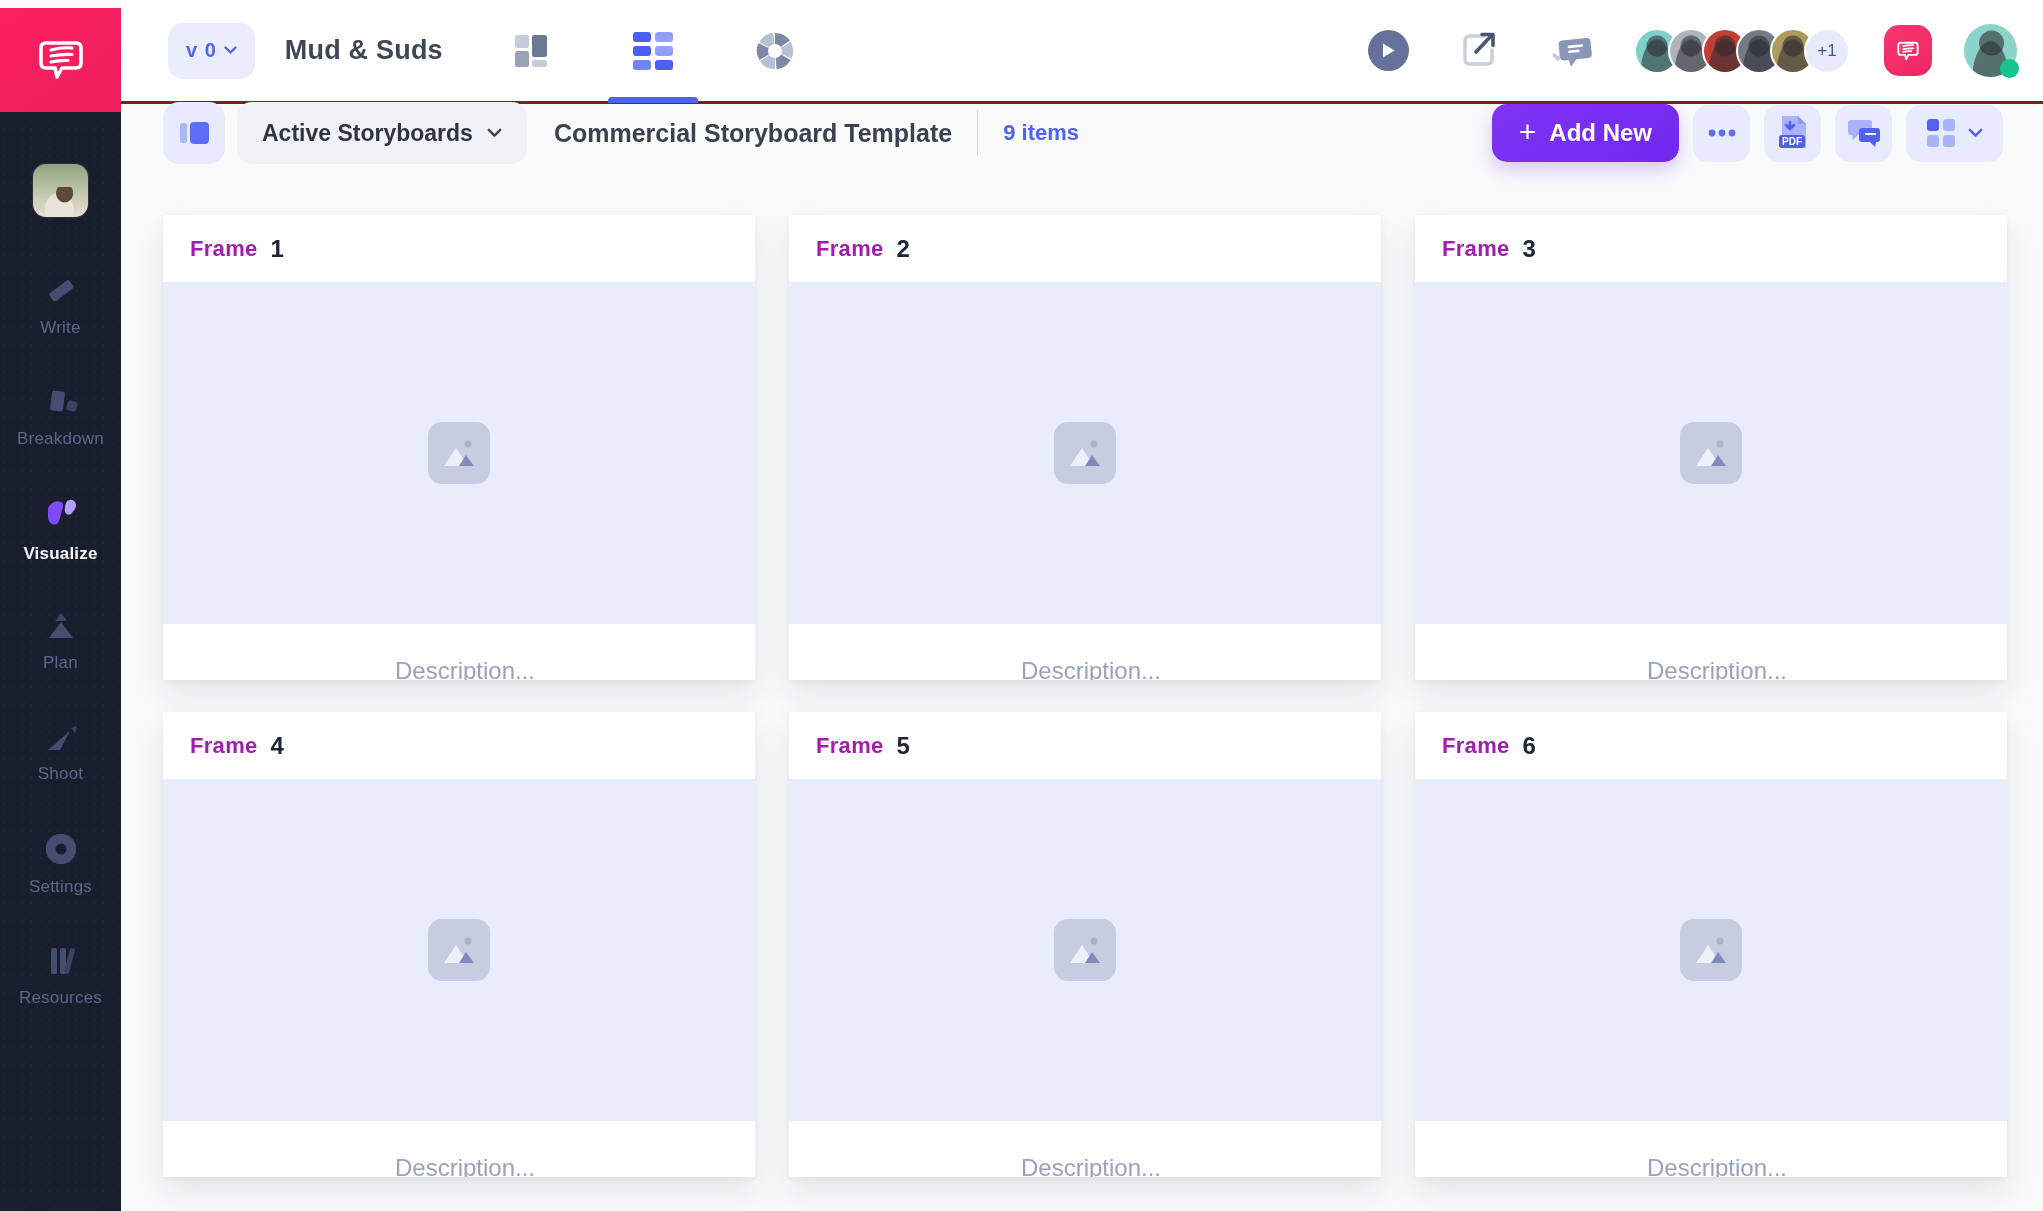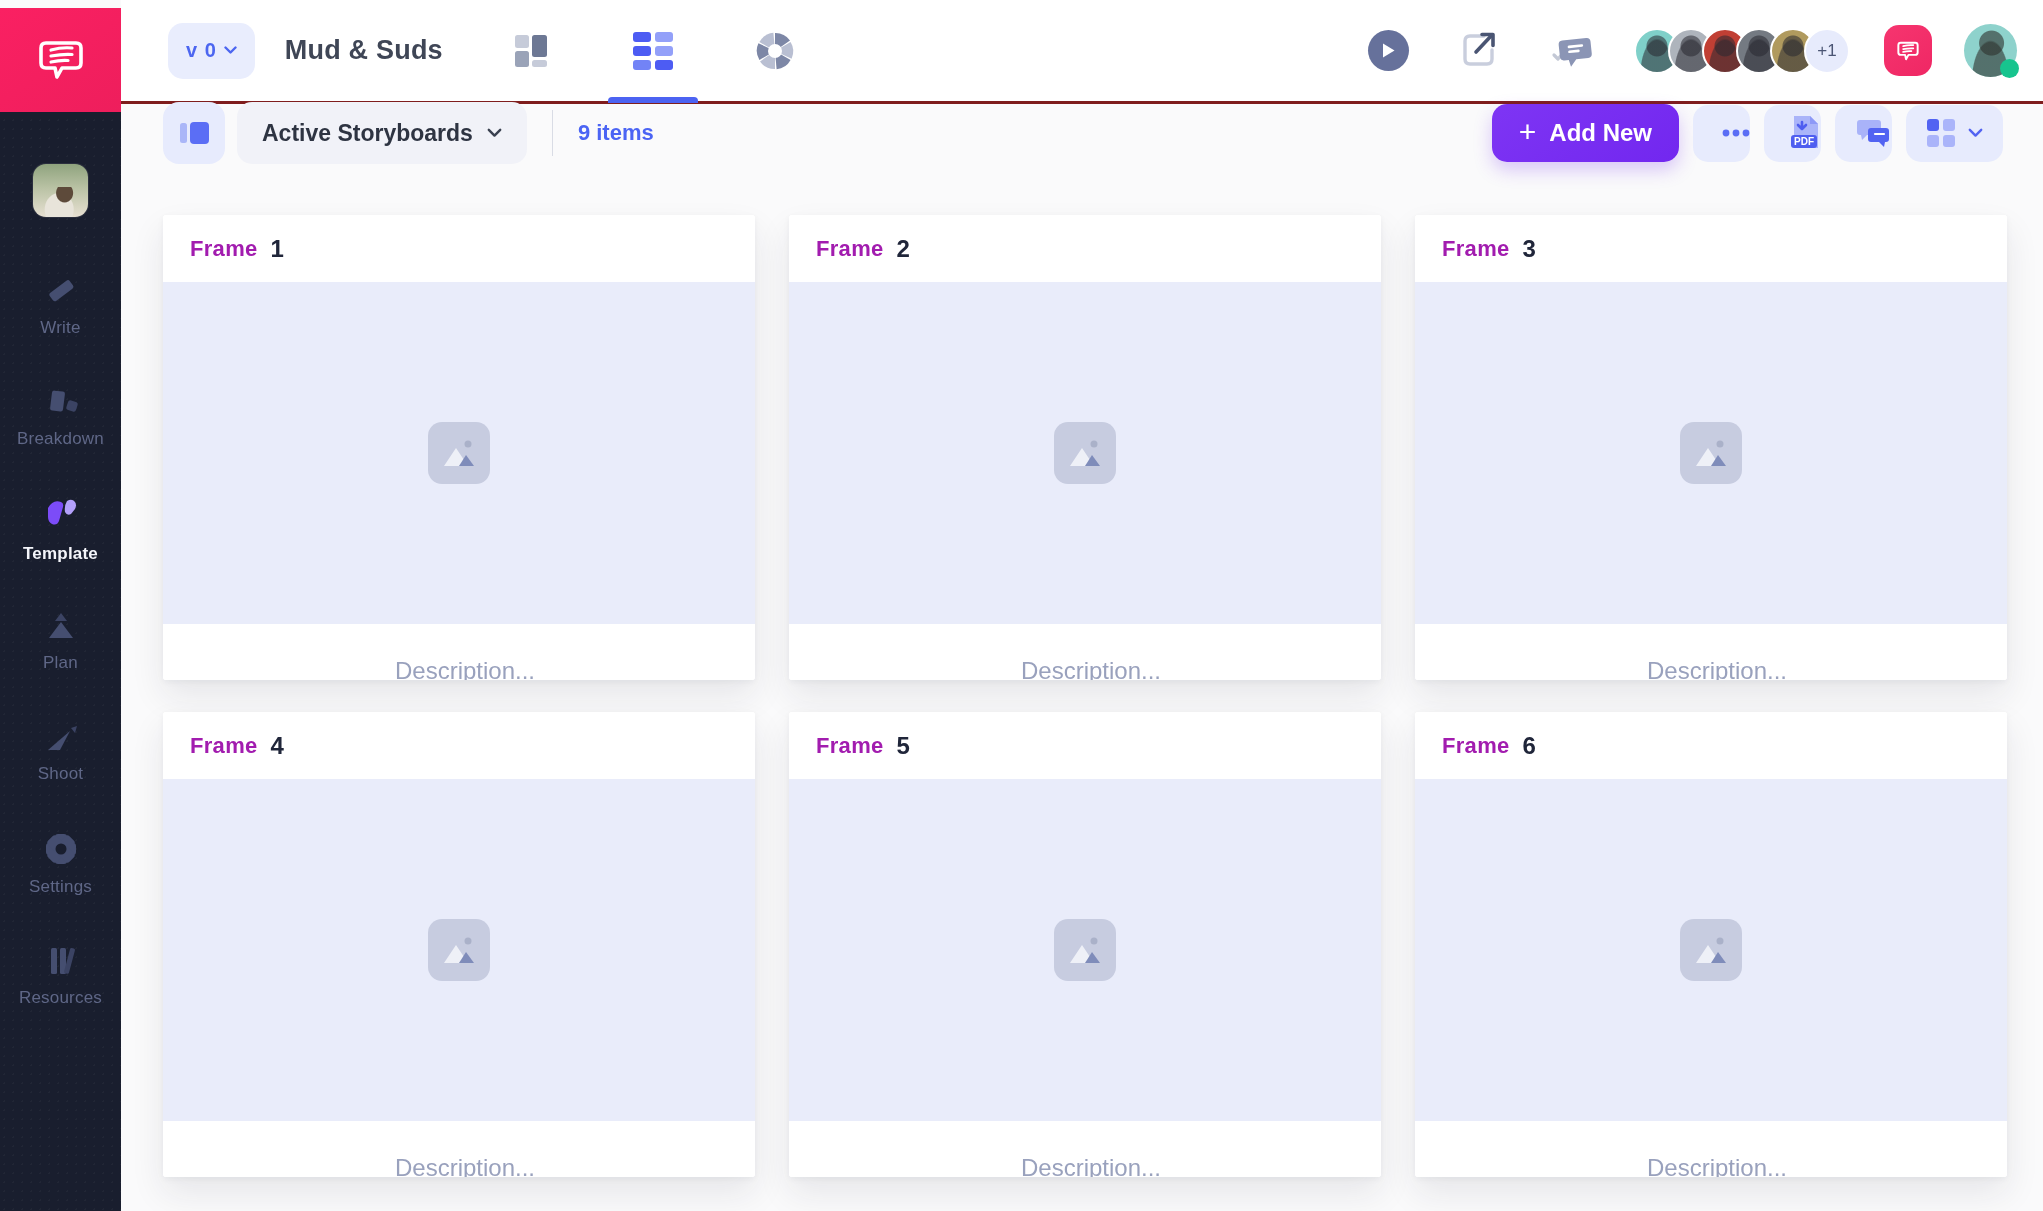--- a/index.html
+++ b/index.html
@@ -74,21 +74,21 @@
   .board-chip .t { font-size:23px; font-weight:600; color:#2e3442; }
   .tpl-name { margin-left:27px; font-size:25px; font-weight:600; color:#3a4150; }
   .v-div { width:1px; height:46px; background:#d9dce5; margin:0 25px; }
   .items-count { font-size:22px; font-weight:600; color:#4b64f4; }
   .add-btn { margin-left:auto; height:58px; border-radius:15px; padding:0 27px;
     background:linear-gradient(145deg,#7e35f4,#7227ef); color:#fff; display:flex; align-items:center;
     gap:13px; font-size:24px; font-weight:600; cursor:pointer;
     box-shadow:0 8px 18px rgba(116,44,240,.25); }
   .add-btn .plus { font-size:30px; font-weight:400; line-height:0; margin-top:-2px; }
   .tool-sm { width:57px; height:57px; border-radius:15px; background:#e7ebfd; margin-left:14px;
-    display:flex; align-items:center; justify-content:flex-end; cursor:pointer; }
+    display:flex; align-items:center; justify-content:center; cursor:pointer; }
   .tool-wide { width:97px; height:57px; border-radius:15px; background:#e7ebfd; margin-left:14px;
     display:flex; align-items:center; justify-content:center; gap:12px; cursor:pointer; }
 
   
   .grid { position:absolute; left:163px; top:215px; width:1845px;
     display:grid; grid-template-columns:repeat(3,592px); column-gap:34px; row-gap:32px;
     grid-auto-rows:465px; }
   .card { background:#ffffff; border-radius:3px; overflow:hidden; display:flex; flex-direction:column;
     box-shadow:0 16px 34px rgba(28,34,56,.09), 0 2px 6px rgba(28,34,56,.05); }
   .card-head { height:67px; background:#fff; display:flex; align-items:center; padding-left:27px; }
@@ -129,21 +129,21 @@
         <rect x="9" y="7" width="13" height="20" rx="2.5" fill="#454e70" transform="rotate(7 15 17)"></rect>
         <rect x="25" y="17" width="10" height="10" rx="2.5" fill="#3b4363" transform="rotate(18 30 22)"></rect>
       </svg>
       <span class="lbl">Breakdown</span>
     </div>
     <div class="nav-item active">
       <svg width="44" height="40" viewBox="0 0 44 40">
         <path d="M9 13 Q14 4 22 7 Q25 8 24 12 L20 26 Q18 31 13 29 Q9 27 9 22 Z" fill="#7c4cf8"></path>
         <path d="M28 6 Q33 3 36 7 Q38 10 36 14 L32 19 Q28 21 26 17 Q25 11 28 6 Z" fill="#b3a0fb"></path>
       </svg>
-      <span class="lbl">Template</span>
+      <span class="lbl">Visualize</span>
     </div>
     <div class="nav-item">
       <svg width="40" height="34" viewBox="0 0 40 34">
         <path d="M14 11 L20 3 L26 11 Z" fill="#3b4363"></path>
         <path d="M8 28 L20 12 L32 28 Z" fill="#454e70"></path>
       </svg>
       <span class="lbl">Plan</span>
     </div>
     <div class="nav-item">
       <svg width="40" height="36" viewBox="0 0 40 36">
@@ -266,20 +266,21 @@
       <rect x="2" y="3" width="7" height="20" rx="2.5" fill="#aab6f8"></rect>
       <rect x="12" y="2" width="19" height="22" rx="4" fill="#5b6ef5"></rect>
     </svg>
   </div>
   <div class="board-chip">
     <span class="t">Active Storyboards</span>
     <svg width="15" height="10" viewBox="0 0 15 10">
       <path d="M1.8 1.8 L7.5 7.6 L13.2 1.8" fill="none" stroke="#3a4150" stroke-width="2.4" stroke-linecap="round" stroke-linejoin="round"></path>
     </svg>
   </div>
+  <div class="tpl-name">Commercial Storyboard Template</div>
   <div class="v-div"></div>
   <div class="items-count">9 items</div>
 
   <div class="add-btn">
     <span class="plus">+</span>
     <span>Add New</span>
   </div>
   <div class="tool-sm">
     <svg width="28" height="8" viewBox="0 0 28 8">
       <circle cx="4" cy="4" r="3.4" fill="#5b6ef5"></circle>

